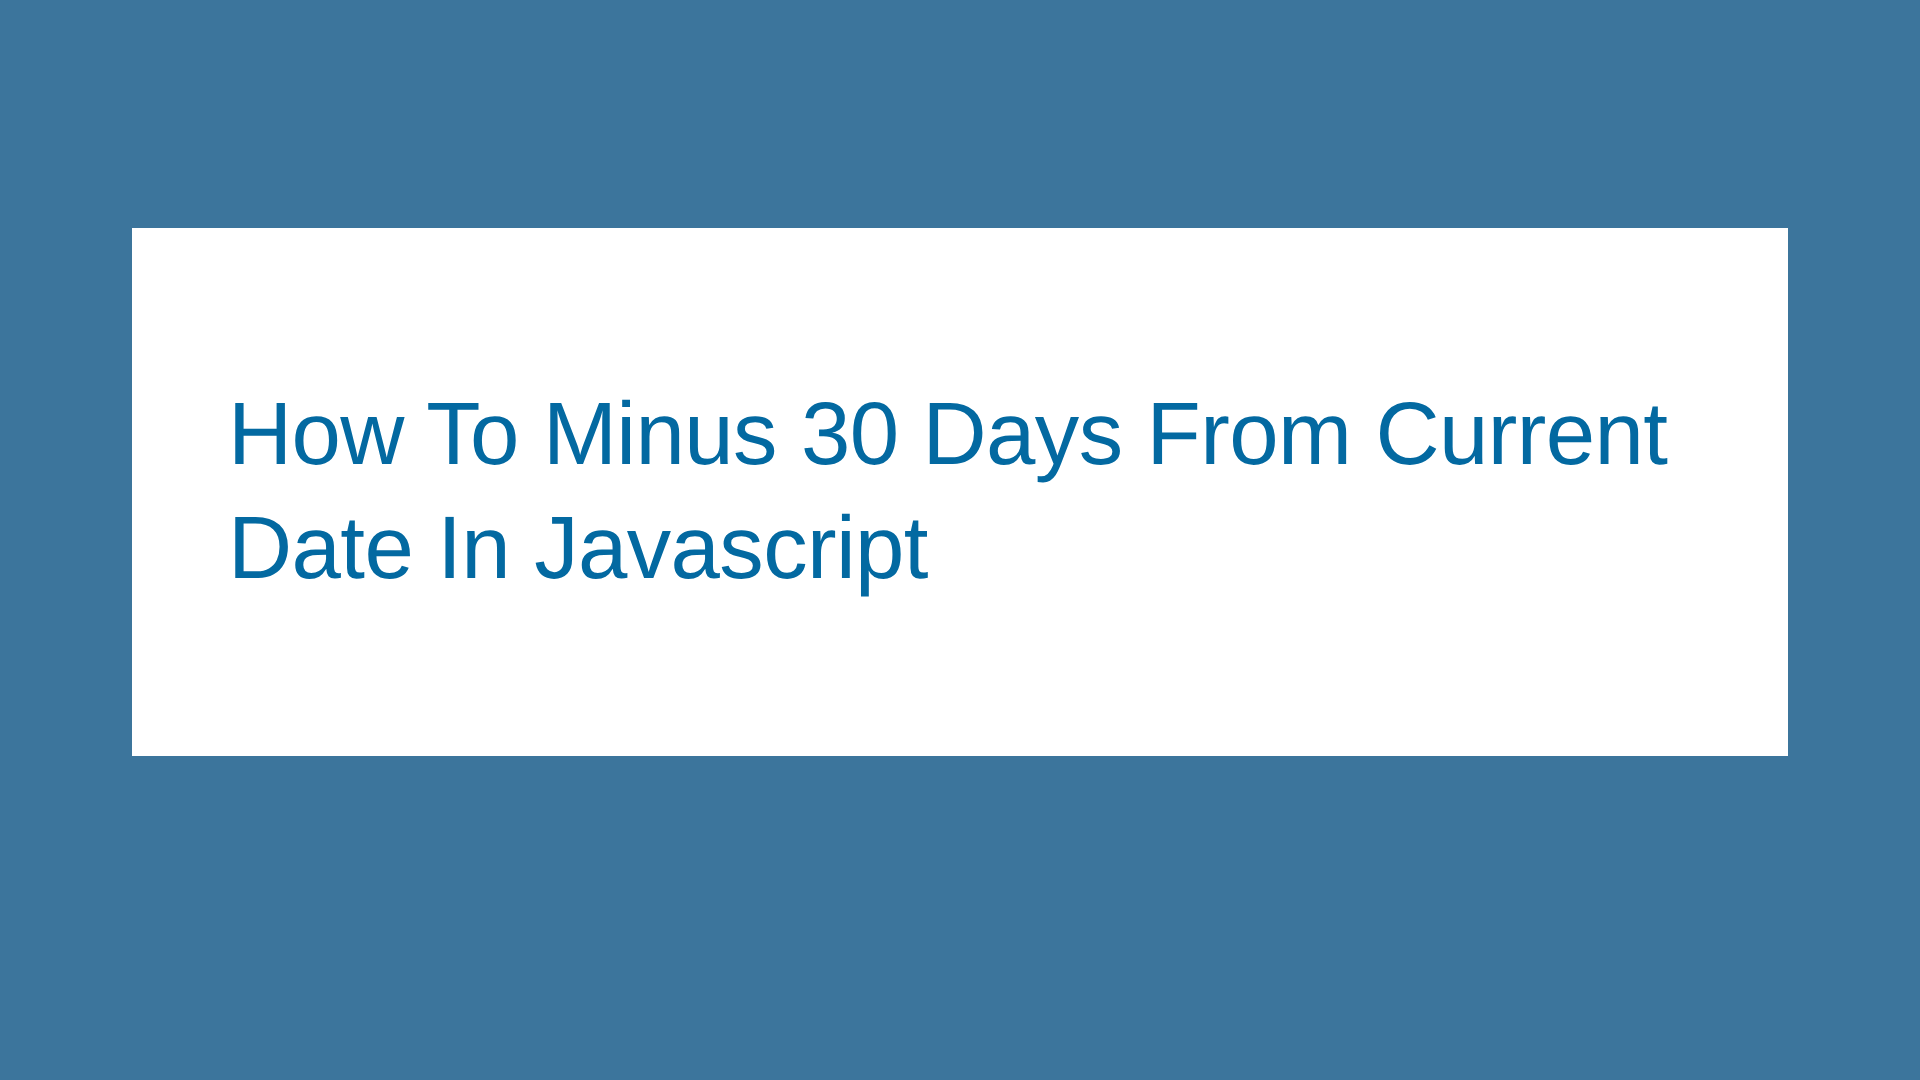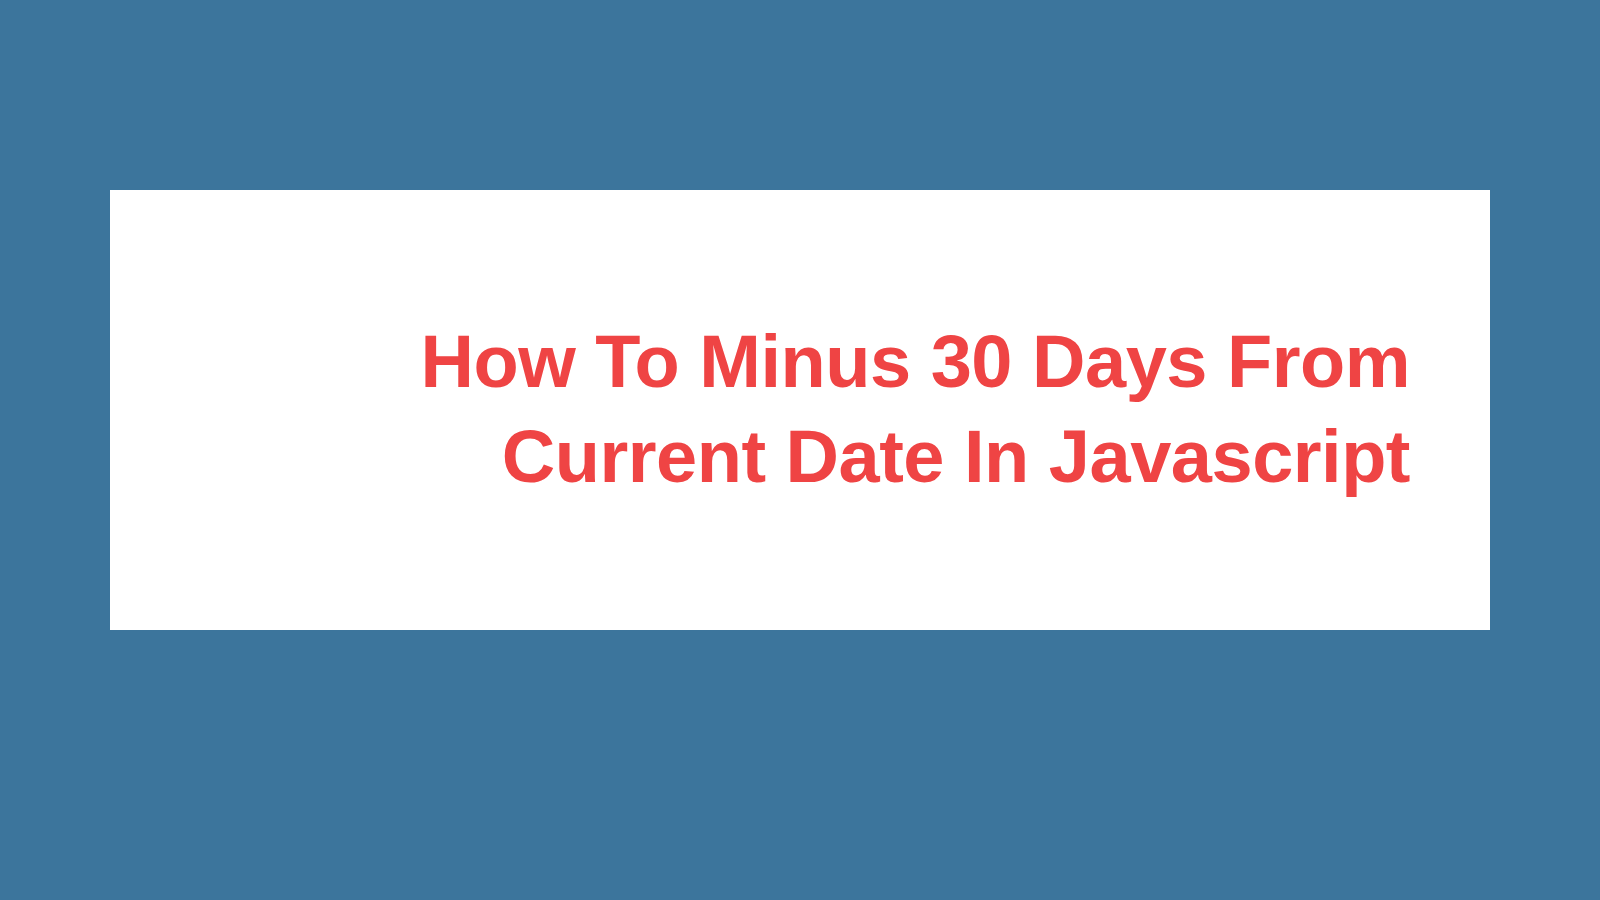--- a/index.html
+++ b/index.html
@@ -21,24 +21,24 @@
     background-color: #ffffff;
     width: 1380px;
     height: 440px;
     display: flex;
     align-items: center;
     justify-content: center;
     padding: 40px 80px;
     margin-top: -80px;
   }
   .title {
-    color: #ef4444;
+    color: #0369a1;
     font-size: 74px;
-    font-weight: 700;
-    text-align: right;
+    font-weight: 400;
+    text-align: left;
     line-height: 1.28;
     letter-spacing: -0.5px;
   }
 </style>
 </head>
 <body>
 
 <div class="card">
   <h1 class="title">How To Minus 30 Days From Current Date In Javascript</h1>
 </div>

